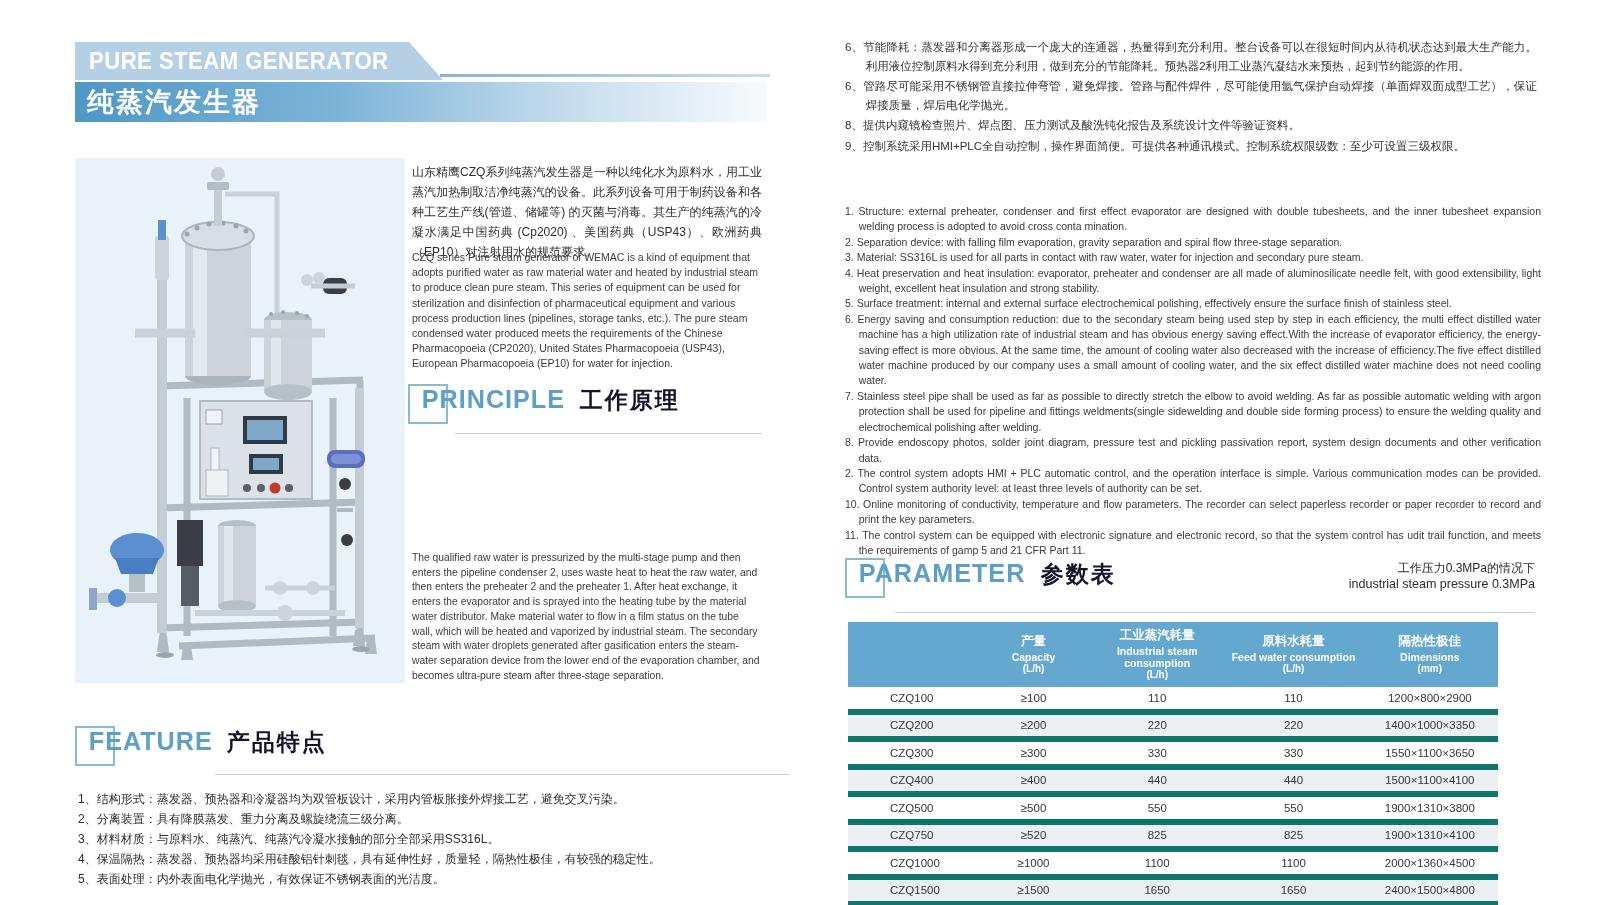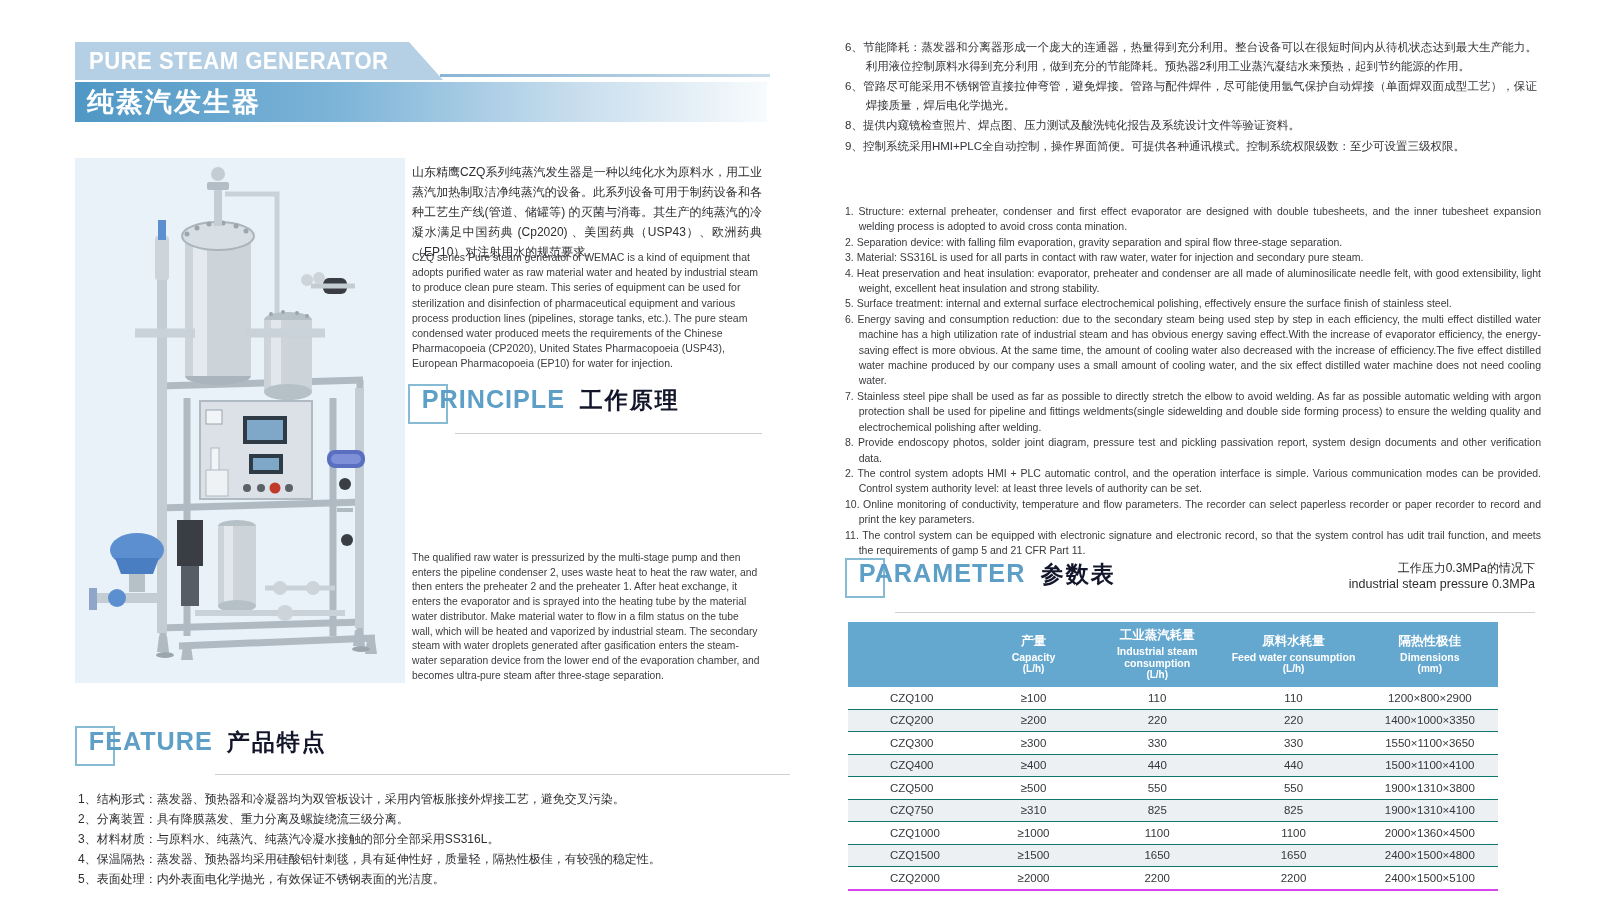--- a/index.html
+++ b/index.html
@@ -89,21 +89,21 @@
   .param-table .th-en{font-size:10.5px;line-height:12px;margin-top:2px;}
   .param-table .th-unit{font-size:10px;line-height:12px;}
   .param-table thead th:nth-child(1){width:20%;}
   .param-table thead th:nth-child(2){width:17%;}
   .param-table thead th:nth-child(3){width:21%;}
   .param-table thead th:nth-child(4){width:21%;}
   .param-table thead th:nth-child(5){width:21%;}
   .param-table tbody td{
     font-size:11.5px;color:#33373b;text-align:center;padding:0 2px;height:21.5px;
   }
-  .param-table tbody tr{border-bottom:1px solid #0f766e;}
+  .param-table tbody tr{border-bottom:6px solid #0f766e;}
   .param-table tbody tr:nth-child(even){background:#edf0f3;}
   .param-table tbody tr:last-child{border-bottom:2px solid #d946ef;}
   .param-table td.model-cell{text-align:left;padding-left:42px;}
 </style>
 </head>
 <body>
 
 <div class="page">
 
   <div class="banner-top">
@@ -335,21 +335,21 @@
         </tr>
         <tr>
           <td class="model-cell">CZQ500</td>
           <td class="val-cell">≥500</td>
           <td class="val-cell">550</td>
           <td class="val-cell">550</td>
           <td class="val-cell">1900×1310×3800</td>
         </tr>
         <tr>
           <td class="model-cell">CZQ750</td>
-          <td class="val-cell">≥310</td>
+          <td class="val-cell">≥520</td>
           <td class="val-cell">825</td>
           <td class="val-cell">825</td>
           <td class="val-cell">1900×1310×4100</td>
         </tr>
         <tr>
           <td class="model-cell">CZQ1000</td>
           <td class="val-cell">≥1000</td>
           <td class="val-cell">1100</td>
           <td class="val-cell">1100</td>
           <td class="val-cell">2000×1360×4500</td>

